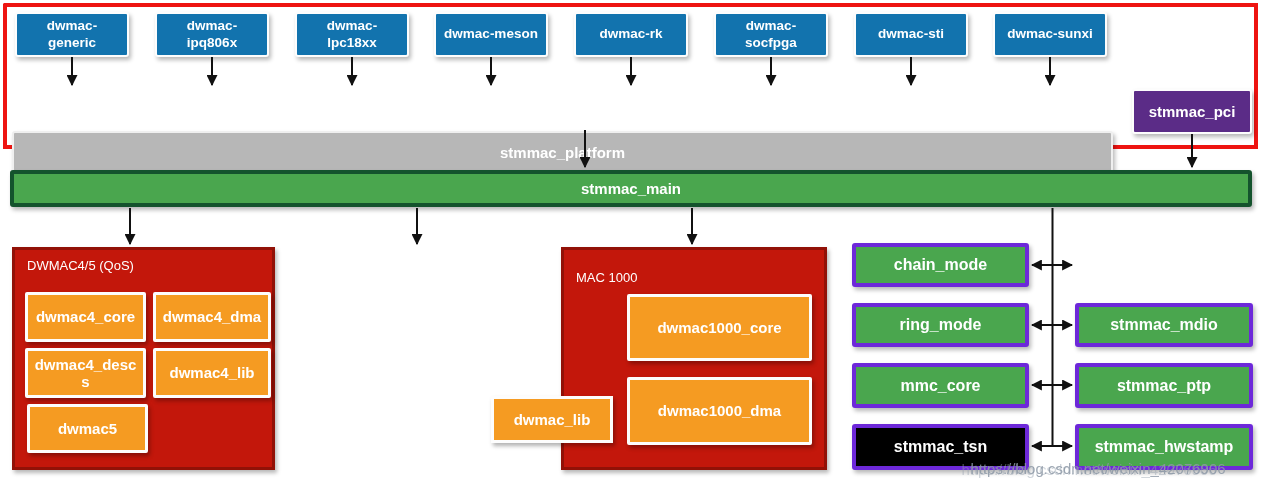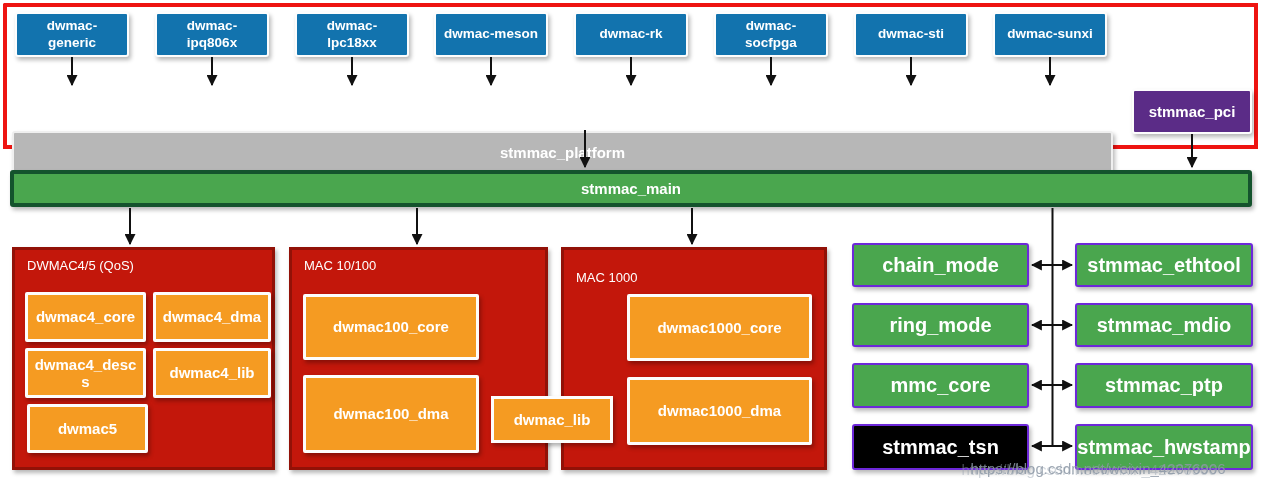--- a/index.html
+++ b/index.html
@@ -36,22 +36,22 @@
     text-align:center;background:var(--orange);border:3px solid #fdfdfd;border-radius:2px;
     color:var(--text);font-weight:700;font-size:15px;line-height:1.15;
     box-shadow:2px 3px 4px rgba(0,0,0,.3);padding:2px 6px;}
   .module.narrow{word-break:break-all;}
 
   .shared-lib{left:491px;top:396px;width:122px;height:47px;z-index:3;position:absolute;
     display:flex;align-items:center;justify-content:center;background:var(--orange);
     border:3px solid #fdfdfd;color:var(--text);font-weight:700;font-size:15px;
     box-shadow:2px 3px 4px rgba(0,0,0,.3);}
 
-  .side-box{width:177px;height:44px;font-size:20px;background:var(--green);
-    border:2px solid #6d28d9;}
+  .side-box{width:177px;height:44px;font-size:16px;background:var(--green);
+    border:4px solid #6d28d9;}
   .side-box.black{background:var(--black);}
 
   svg.overlay{position:absolute;left:0;top:0;width:1264px;height:486px;z-index:4;
     pointer-events:none;}
   svg.overlay line{stroke:#111111;stroke-width:2;}
 
   .watermark{position:absolute;top:460px;left:938px;width:320px;text-align:center;
     font-size:15px;font-weight:400;color:rgba(140,152,166,.85);
     text-shadow:-9px 1px 0 rgba(150,162,176,.45);z-index:6;white-space:nowrap;}
 </style>
@@ -100,36 +100,30 @@
 
   <div class="group" style="left:12px;width:263px">
     <div class="group-title">DWMAC4/5 (QoS)</div>
     <div class="module narrow" style="left:10px;top:42px;width:121px;height:50px">dwmac4_core</div>
     <div class="module narrow" style="left:138px;top:42px;width:118px;height:50px">dwmac4_dma</div>
     <div class="module narrow" style="left:10px;top:98px;width:121px;height:50px">dwmac4_descs</div>
     <div class="module narrow" style="left:138px;top:98px;width:118px;height:50px">dwmac4_lib</div>
     <div class="module" style="left:12px;top:154px;width:121px;height:49px">dwmac5</div>
   </div>
 
-  <div class="group" style="left:289px;width:259px">
-    <div class="group-title">MAC 10/100</div>
-    <div class="module" style="left:11px;top:44px;width:176px;height:66px">dwmac100_core</div>
-    <div class="module" style="left:11px;top:125px;width:176px;height:78px">dwmac100_dma</div>
-  </div>
 
   <div class="group" style="left:561px;width:266px">
     <div class="group-title" style="padding-top:20px">MAC 1000</div>
     <div class="module" style="left:63px;top:44px;width:185px;height:67px">dwmac1000_core</div>
     <div class="module" style="left:63px;top:127px;width:185px;height:68px">dwmac1000_dma</div>
   </div>
 
   <div class="shared-lib">dwmac_lib</div>
 
   <div class="box side-box" style="left:852px;top:243px">chain_mode</div>
-  <div class="box side-box" style="left:1075px;top:243px;width:178px">stmmac_ethtool</div>
   <div class="box side-box" style="left:852px;top:303px">ring_mode</div>
   <div class="box side-box" style="left:852px;top:363px;height:45px">mmc_core</div>
   <div class="box side-box" style="left:1075px;top:303px;width:178px">stmmac_mdio</div>
   <div class="box side-box" style="left:1075px;top:363px;width:178px;height:45px">stmmac_ptp</div>
   <div class="box side-box black" style="left:852px;top:424px;height:46px">stmmac_tsn</div>
   <div class="box side-box" style="left:1075px;top:424px;width:178px;height:46px">stmmac_hwstamp</div>
 
   <svg class="overlay" viewBox="0 0 1264 486">
     <defs>
       <marker id="ah" viewBox="0 0 10 10" refX="9" refY="5" markerWidth="5.5" markerHeight="5.5" orient="auto-start-reverse">

